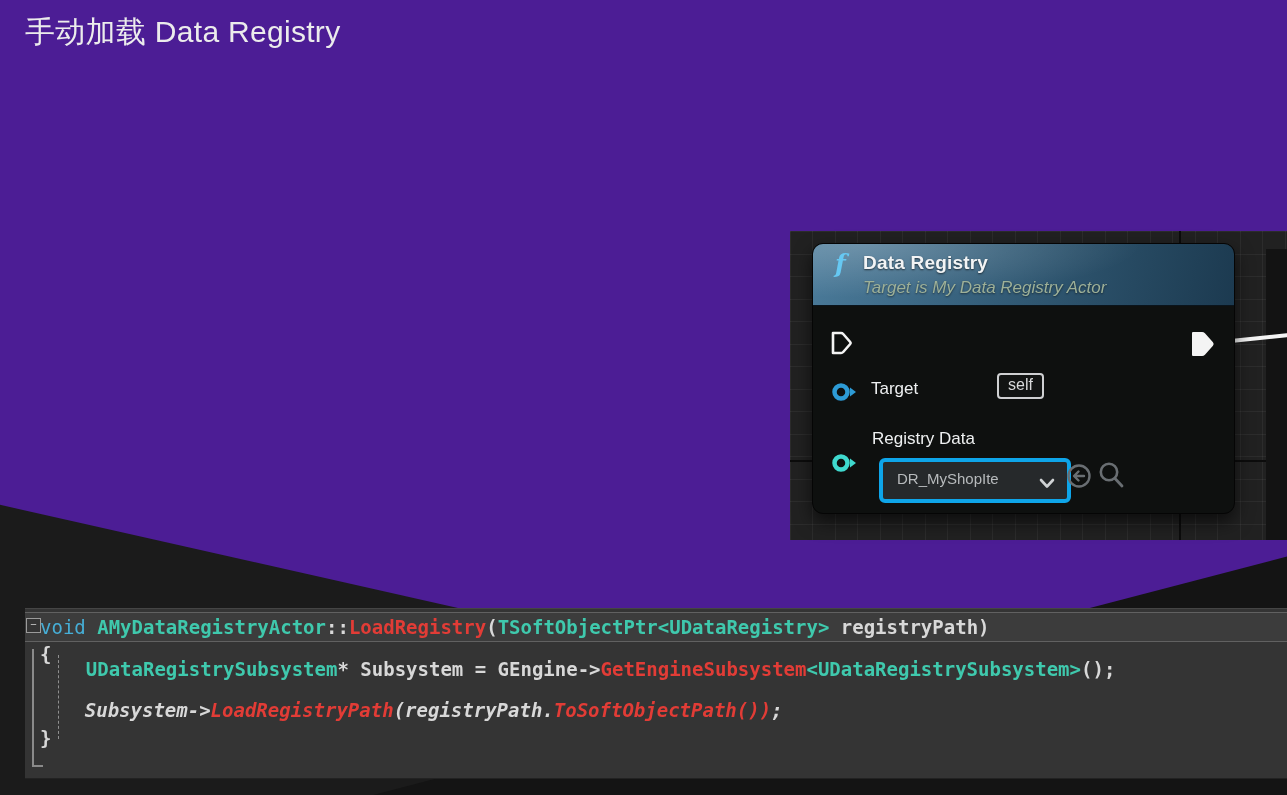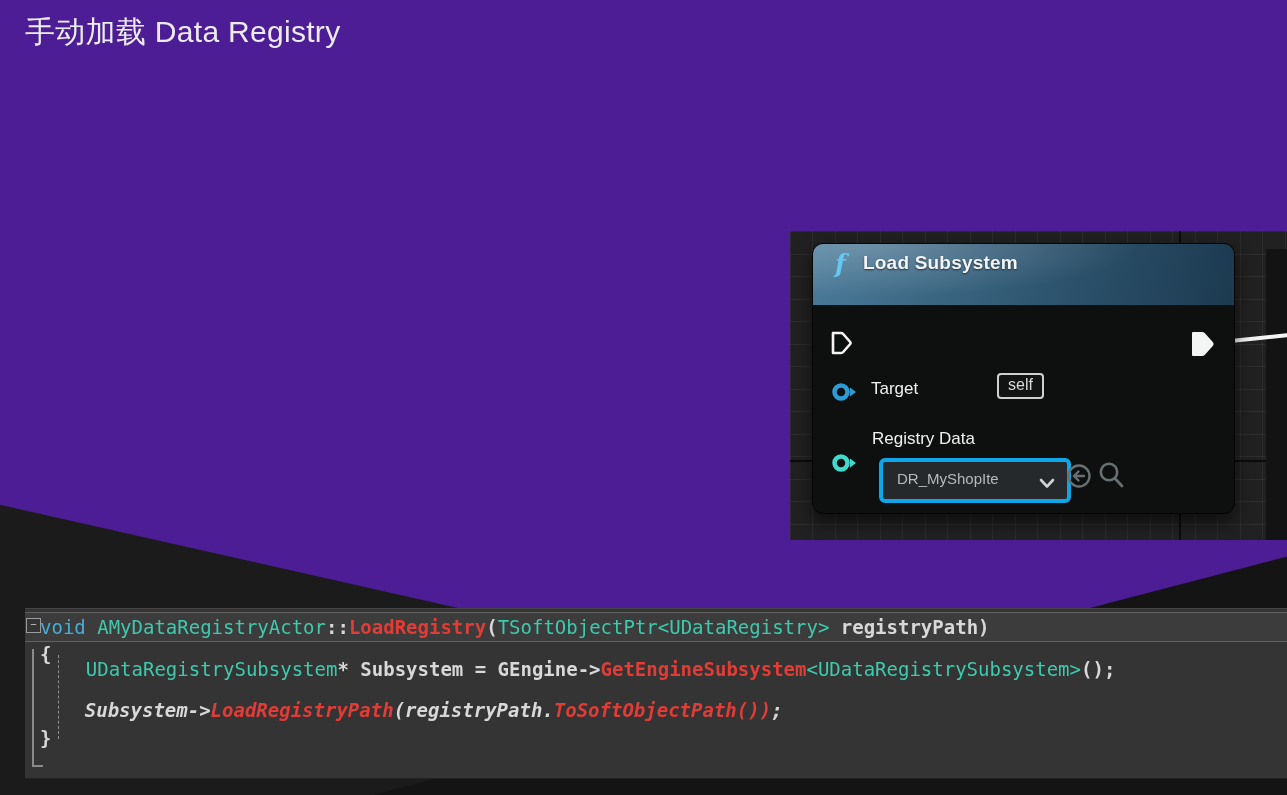--- a/index.html
+++ b/index.html
@@ -95,21 +95,21 @@
   .code-line{
     position:absolute;left:0;width:100%;height:28px;line-height:28px;
     font-family:"DejaVu Sans Mono","Liberation Mono",monospace;
     font-size:19px;white-space:pre;
   }
   .code-line .inner{position:absolute;left:15px;}
   .code-line.hl{
     background:#3c3c3c;border-top:1px solid #616161;border-bottom:1px solid #616161;
   }
   .tk-kw{color:#46aed6;font-weight:normal;}
-  .tk-type{color:#3fc9ad;font-weight:normal;margin-top:16px;}
+  .tk-type{color:#3fc9ad;font-weight:bold;margin-top:16px;}
   .tk-fn{color:#e23c36;font-weight:bold;}
   .tk-pl{color:#d8d8d8;font-weight:bold;}
   .fold-box{
     position:absolute;left:1px;top:9px;width:13px;height:13px;
     border:1px solid #9b9b9b;background:#343434;color:#cfcfcf;
     font-size:11px;line-height:11px;text-align:center;z-index:3;
   }
   .bracket-guide{
     position:absolute;left:7px;top:40px;width:9px;height:116px;
     border-left:2px solid #8a8a8a;border-bottom:2px solid #8a8a8a;
@@ -132,21 +132,22 @@
   <div class="bp-grid">
     <div class="major-v"></div>
     <div class="major-h"></div>
   </div>
   <div class="bp-neighbor"></div>
   <div class="exec-wire"></div>
 
   <div class="bp-node">
     <div class="bp-node-header">
       <span class="fn-icon">f</span>
-      <span class="bp-node-title">Load Subsystem</span>
+      <span class="bp-node-title">Data Registry</span>
+      <span class="bp-node-subtitle">Target is My Data Registry Actor</span>
     </div>
 
     <div class="pin" style="left:17px;top:86px;">
       <svg width="24" height="26" viewBox="0 0 24 26">
         <path d="M3 3 h8 a3 3 0 0 1 2.2 1 l7 8 a1.5 1.5 0 0 1 0 2 l-7 8 a3 3 0 0 1 -2.2 1 h-8 z" fill="none" stroke="#f4f4f4" stroke-width="2.6" stroke-linejoin="round"></path>
       </svg>
     </div>
 
     <div class="pin" style="left:377px;top:86px;">
       <svg width="26" height="28" viewBox="0 0 26 28">

